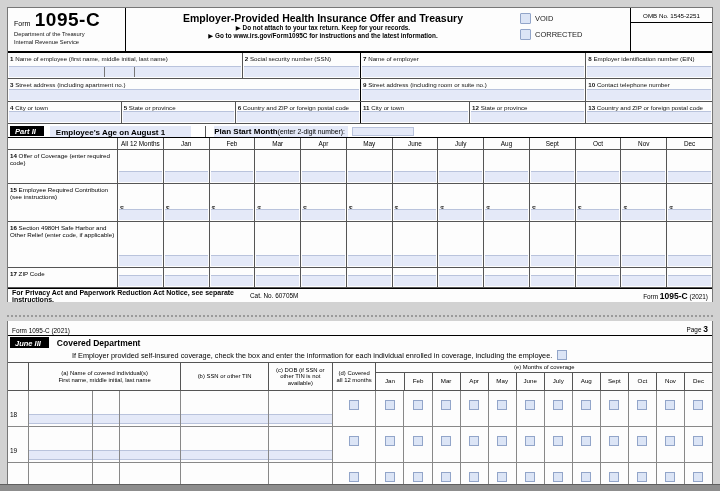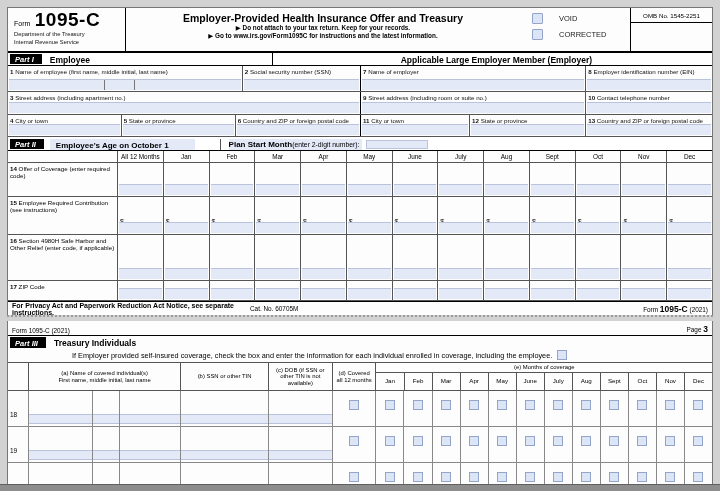--- a/index.html
+++ b/index.html
@@ -18,21 +18,21 @@
   
   .hd{display:flex;border-bottom:2px solid #000;height:45px;}
   .hd-left{width:118px;border-right:1px solid #000;padding:3px 4px 1px 6px;}
   .form-word{font-size:7px;}
   .form-number{font-size:19px;font-weight:bold;letter-spacing:0.5px;line-height:17px;display:inline-block;}
   .dept{font-size:5.8px;line-height:6.5px;color:#111;margin-top:1px;}
   .hd-mid{flex:1;text-align:center;padding-top:4px;}
   .hd-title{font-size:10.5px;font-weight:bold;}
   .hd-instr{font-size:6.4px;font-weight:bold;line-height:8px;}
   .hd-void{width:110px;padding-top:5px;}
-  .cbrow{display:flex;align-items:center;gap:16px;margin-bottom:5px;margin-left:12px;}
+  .cbrow{display:flex;align-items:center;gap:4px;margin-bottom:5px;}
   .cb{width:11px;height:11px;background:var(--cb-fill);border:1px solid var(--cb-border);border-radius:1px;flex:none;}
   .cb-label{font-size:7.5px;color:#222;}
   .hd-omb{width:82px;border-left:1px solid #000;display:flex;flex-direction:column;}
   .omb-num{font-size:6.2px;text-align:center;padding:4px 2px 3px;border-bottom:1px solid #000;}
 
   
   .partbar{display:flex;align-items:stretch;border-bottom:1px solid #000;height:13px;background:#fff;}
   .badge{background:#000;color:#fff;font-weight:bold;font-style:italic;font-size:7.5px;padding:1px 8px 0 5px;margin:1px 0 1px 2px;display:flex;align-items:center;}
   .bar-title{font-size:8.5px;font-weight:bold;padding:1px 0 0 8px;display:flex;align-items:center;}
 
@@ -43,21 +43,21 @@
   .p1cell.halfstart{border-left:1px solid #000;}
   .flabel{font-size:6.2px;color:#111;padding:1.5px 2px 0 2px;line-height:7px;}
   .fnum{font-weight:bold;}
   .fband{position:absolute;left:1px;right:1px;bottom:1px;height:11px;background:var(--field-fill);border-top:1px solid var(--band-edge);}
   .subdiv{position:absolute;top:0;bottom:0;width:1px;background:#777;}
   .r26{height:26px;} .r23{height:23px;} .r22{height:22px;}
 
   
   .p2bar{display:flex;align-items:flex-end;border-bottom:1px solid #000;height:14px;background:#fff;}
   .p2seg-age{font-size:8px;font-weight:bold;background:var(--field-fill);padding:2px 26px 0 6px;margin-left:6px;display:flex;align-items:center;}
-  .p2seg-plan{font-size:8px;display:flex;align-items:center;border-left:1px solid #555;margin-left:25px;padding-left:8px;flex:1;}
+  .p2seg-plan{font-size:8px;display:flex;align-items:center;border-left:1px solid #555;margin-left:14px;padding-left:8px;flex:1;}
   .plan-hl{background:var(--field-fill);padding:1px 3px 1px 0;display:flex;align-items:center;}
   .plan-word{font-weight:bold;font-size:8px;}
   .plan-note{font-size:6.8px;}
   .plan-input{width:62px;height:9px;background:var(--field-fill);border:1px solid var(--band-edge);margin-left:4px;}
   .p2hrow{display:flex;border-bottom:1px solid #555;height:12px;}
   .p2labelcol{width:110px;border-right:1px solid #555;flex:none;position:relative;}
   .p2mcell{flex:1;border-left:1px solid #555;text-align:center;font-size:6.4px;padding-top:2px;}
   .p2mcell.firstm{border-left:none;}
   .p2row{display:flex;border-bottom:1px solid #555;}
   .p2label{font-size:6.2px;line-height:7px;padding:1.5px 2px;}
@@ -137,25 +137,20 @@
         <div class="cbrow">
           <span class="cb"></span>
           <span class="cb-label">CORRECTED</span>
         </div>
       </div>
       <div class="hd-omb">
         <div class="omb-num">OMB No. 1545-2251</div>
       </div>
     </div>
 
-    <div class="partbar">
-      <span class="badge">Part I</span>
-      <span class="bar-title" style="width:230px;">Employee</span>
-      <span class="bar-title" style="flex:1;justify-content:center;border-left:1px solid #000;">Applicable Large Employer Member (Employer)</span>
-    </div>
 
     <div class="p1row r26">
       <div class="p1cell first" style="width:33.2%;">
         <div class="flabel"><span class="fnum">1</span> <span>Name of employee (first name, middle initial, last name)</span></div>
         <div class="fband">
           <span class="subdiv" style="left:41%;"></span>
           <span class="subdiv" style="left:54%;"></span>
         </div>
       </div>
       <div class="p1cell" style="width:16.8%;">
@@ -209,21 +204,21 @@
         <div class="fband"></div>
       </div>
       <div class="p1cell" style="width:18%;">
         <div class="flabel"><span class="fnum">13</span> <span>Country and ZIP or foreign postal code</span></div>
         <div class="fband"></div>
       </div>
     </div>
 
     <div class="p2bar">
       <span class="badge">Part II</span>
-      <span class="p2seg-age">Employee's Age on October 1</span>
+      <span class="p2seg-age">Employee's Age on August 1</span>
       <span class="p2seg-plan">
         <span class="plan-hl">
           <span class="plan-word">Plan Start Month</span>
             <span class="plan-note"> (enter 2-digit number):</span>
         </span>
         <span class="plan-input"></span>
       </span>
     </div>
 
     <div class="p2hrow">
@@ -452,22 +447,22 @@
 
       <div class="p3top">
         <span class="p3ref">Form 1095-C (2021)</span>
         <span class="p3page">
           <span>Page</span> <b>3</b>
         </span>
       </div>
 
       <div class="p3barwrap">
         <div class="p3bar">
-          <span class="badge">Part III</span>
-          <span class="bar-title">Treasury Individuals</span>
+          <span class="badge">June III</span>
+          <span class="bar-title">Covered Department</span>
         </div>
         <div class="p3sub">
           <span class="p3sub-text">If Employer provided self-insured coverage, check the box and enter the information for each individual enrolled in coverage, including the employee.</span>
           <span class="cb-sm"></span>
         </div>
       </div>
 
       <div class="p3h">
         <div class="p3hcell first w-num"></div>
         <div class="p3hcell w-name">

